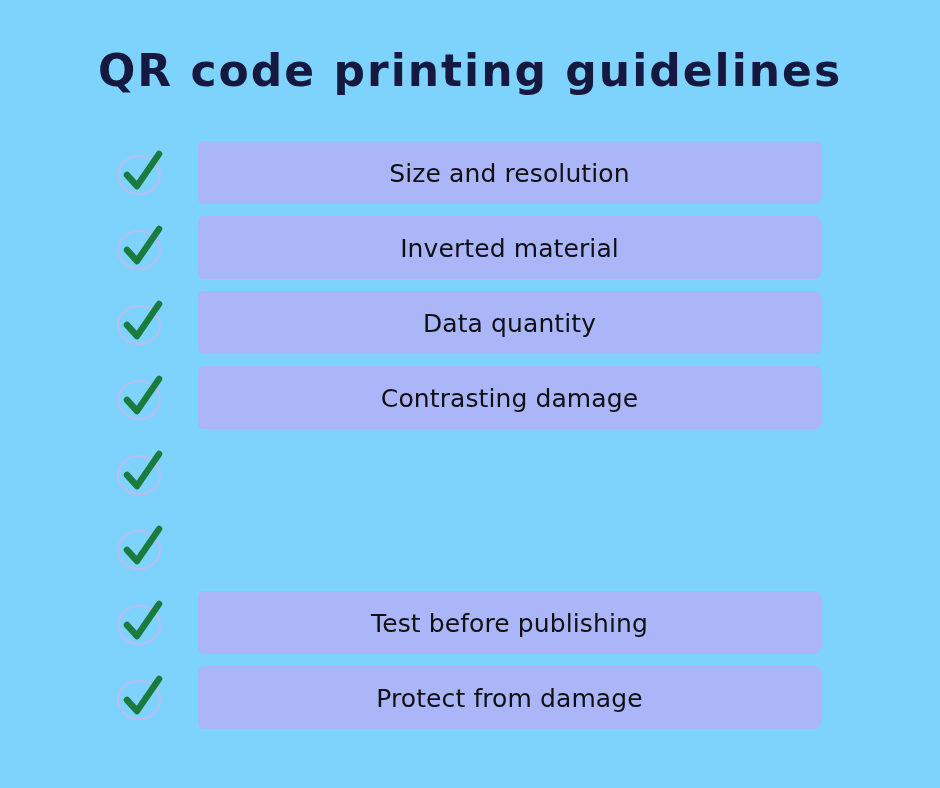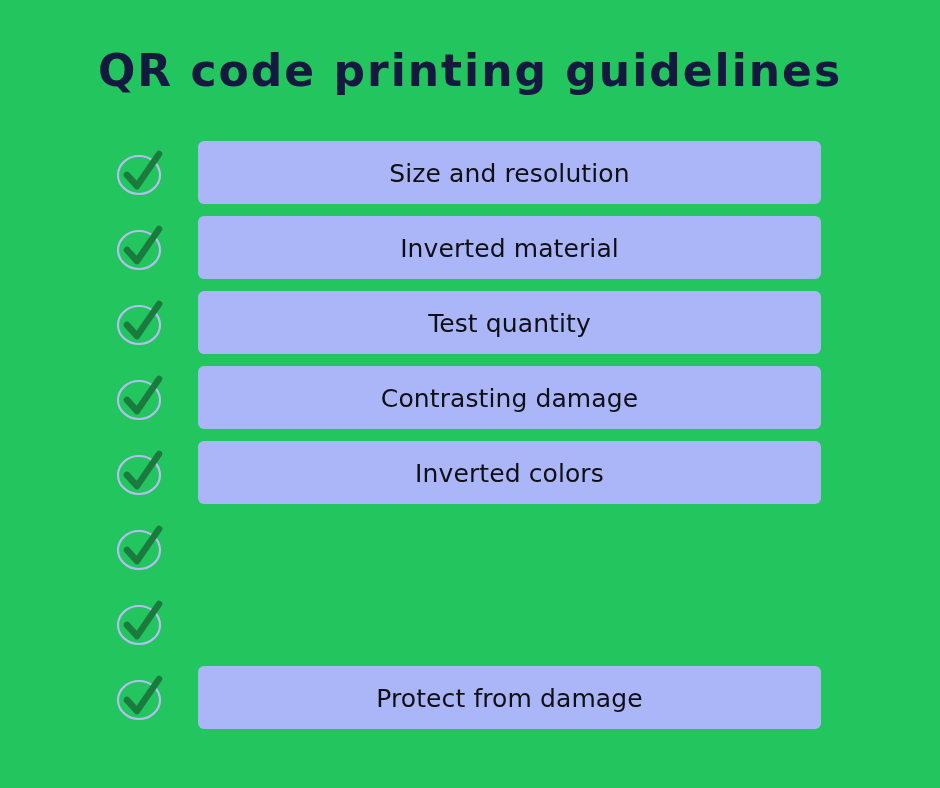--- a/index.html
+++ b/index.html
@@ -12,21 +12,21 @@
     height: 788px;
     background: #FAFAF9;
     font-family: "Liberation Sans", sans-serif;
     overflow: hidden;
   }
 
   .page {
     position: relative;
     width: 940px;
     height: 788px;
-    background: #22c55e;
+    background: #7dd3fc;
   }
 
   
   .title {
     position: absolute;
     left: 0;
     top: 44px;
     width: 940px;
     text-align: center;
     font-family: "DejaVu Sans", sans-serif;
@@ -123,45 +123,33 @@
     </div>
 
     <div class="row">
       <span class="check-icon">
         <svg viewBox="0 0 56 56" width="56" height="56">
           <ellipse cx="26" cy="30" rx="21" ry="19" fill="none" stroke="#B6BDF0" stroke-width="2.2"></ellipse>
           <path d="M14 30 L24 41 L46 9" fill="none" stroke="#1B7A3E" stroke-width="6.5" stroke-linecap="round" stroke-linejoin="round"></path>
         </svg>
       </span>
       <div class="bar">
-        <span class="bar-label">Test quantity</span>
+        <span class="bar-label">Data quantity</span>
       </div>
     </div>
 
     <div class="row">
       <span class="check-icon">
         <svg viewBox="0 0 56 56" width="56" height="56">
           <ellipse cx="26" cy="30" rx="21" ry="19" fill="none" stroke="#B6BDF0" stroke-width="2.2"></ellipse>
           <path d="M14 30 L24 41 L46 9" fill="none" stroke="#1B7A3E" stroke-width="6.5" stroke-linecap="round" stroke-linejoin="round"></path>
         </svg>
       </span>
       <div class="bar">
         <span class="bar-label">Contrasting damage</span>
-      </div>
-    </div>
-
-    <div class="row">
-      <span class="check-icon">
-        <svg viewBox="0 0 56 56" width="56" height="56">
-          <ellipse cx="26" cy="30" rx="21" ry="19" fill="none" stroke="#B6BDF0" stroke-width="2.2"></ellipse>
-          <path d="M14 30 L24 41 L46 9" fill="none" stroke="#1B7A3E" stroke-width="6.5" stroke-linecap="round" stroke-linejoin="round"></path>
-        </svg>
-      </span>
-      <div class="bar">
-        <span class="bar-label">Inverted colors</span>
       </div>
     </div>
 
     <div class="row">
       <span class="check-icon">
         <svg viewBox="0 0 56 56" width="56" height="56">
           <ellipse cx="26" cy="30" rx="21" ry="19" fill="none" stroke="#B6BDF0" stroke-width="2.2"></ellipse>
           <path d="M14 30 L24 41 L46 9" fill="none" stroke="#1B7A3E" stroke-width="6.5" stroke-linecap="round" stroke-linejoin="round"></path>
         </svg>
       </span>
@@ -177,18 +165,30 @@
     </div>
 
     <div class="row">
       <span class="check-icon">
         <svg viewBox="0 0 56 56" width="56" height="56">
           <ellipse cx="26" cy="30" rx="21" ry="19" fill="none" stroke="#B6BDF0" stroke-width="2.2"></ellipse>
           <path d="M14 30 L24 41 L46 9" fill="none" stroke="#1B7A3E" stroke-width="6.5" stroke-linecap="round" stroke-linejoin="round"></path>
         </svg>
       </span>
       <div class="bar">
+        <span class="bar-label">Test before publishing</span>
+      </div>
+    </div>
+
+    <div class="row">
+      <span class="check-icon">
+        <svg viewBox="0 0 56 56" width="56" height="56">
+          <ellipse cx="26" cy="30" rx="21" ry="19" fill="none" stroke="#B6BDF0" stroke-width="2.2"></ellipse>
+          <path d="M14 30 L24 41 L46 9" fill="none" stroke="#1B7A3E" stroke-width="6.5" stroke-linecap="round" stroke-linejoin="round"></path>
+        </svg>
+      </span>
+      <div class="bar">
         <span class="bar-label">Protect from damage</span>
       </div>
     </div>
 
   </div>
 </div>
 
 </body></html>

